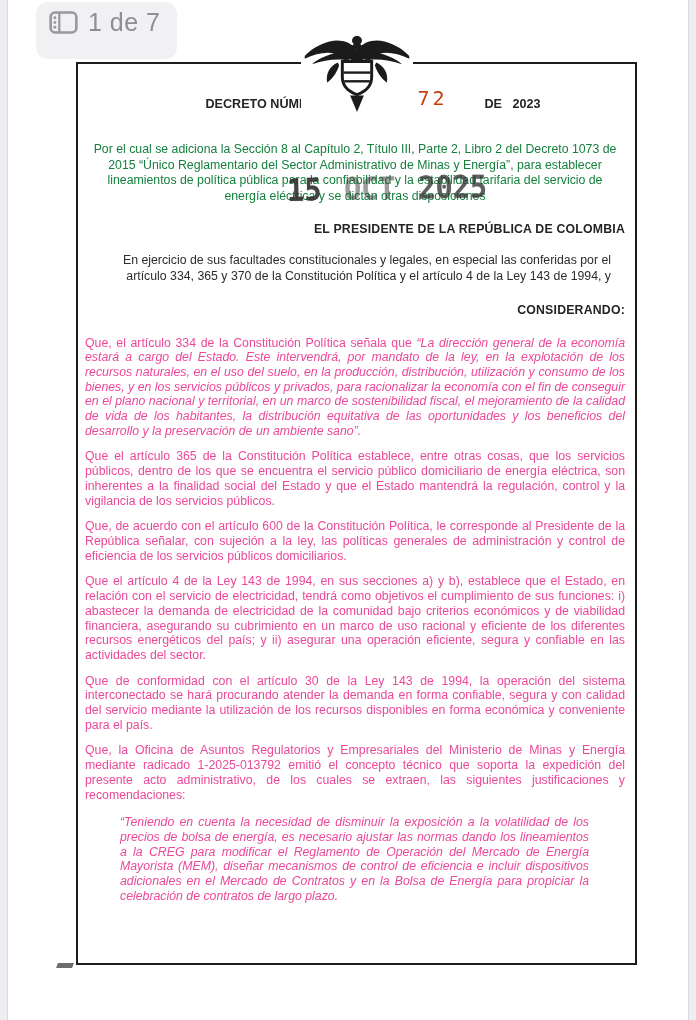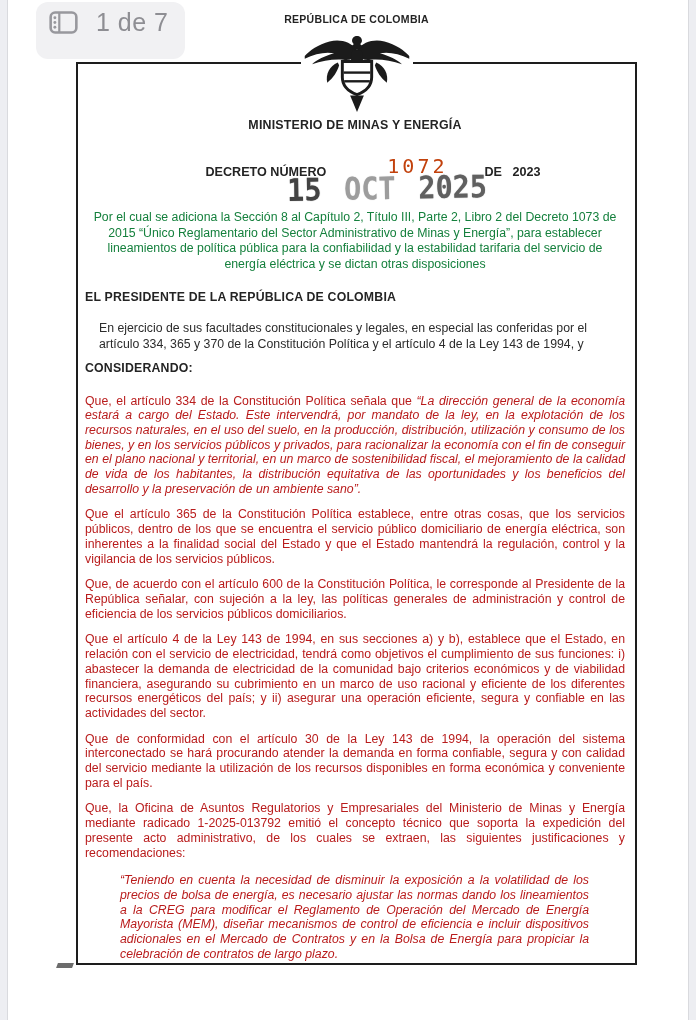--- a/index.html
+++ b/index.html
@@ -4,21 +4,21 @@
 <style>
   html,body{margin:0;padding:0;background:#fff;}
   .screen{position:relative;width:696px;height:1020px;background:#fff;overflow:hidden;
           font-family:"Liberation Sans", sans-serif;color:#2c2c2c;}
   
   .strip{position:absolute;top:0;bottom:0;width:7px;background:#edeef2;z-index:5;}
   .strip.left{left:0;border-right:1px solid #d9dade;}
   .strip.right{right:0;border-left:1px solid #d9dade;}
   
   .badge{position:absolute;left:36px;top:2px;height:41px;display:flex;align-items:center;
-         gap:18px;padding:0 16px 16px 13px;background:#f1f1f3;border-radius:12px;z-index:6;}
+         gap:10px;padding:0 16px 16px 13px;background:#f1f1f3;border-radius:12px;z-index:6;}
   .badge .label{font-size:25px;color:#8e8e93;letter-spacing:0.5px;}
   
   .republica{position:absolute;left:76px;top:13px;width:561px;text-align:center;
              font-weight:bold;font-size:10.5px;letter-spacing:0.3px;color:#242424;}
   .emblem{position:absolute;left:301px;top:34px;width:112px;height:80px;background:#fff;
           z-index:2;display:flex;align-items:flex-start;justify-content:center;}
   .doc-box{position:absolute;left:76px;top:62px;width:561px;height:903px;box-sizing:border-box;
            border:2px solid #1d1d1d;background:#fff;overflow:hidden;padding:0 10px 0 7px;}
   .ministry{margin-top:54px;text-align:center;font-weight:bold;font-size:12.4px;
             letter-spacing:0.2px;color:#242424;}
@@ -29,26 +29,26 @@
   .decree-number{font-family:"DejaVu Sans Mono", monospace;font-size:20px;letter-spacing:3px;
                  color:#c2410c;position:relative;top:-3px;margin-left:24px;}
   .stamp{position:absolute;left:50%;top:106px;transform:translateX(calc(-50% + 30px)) scaleX(0.92) rotate(-1deg);
          font-family:"DejaVu Sans Mono", monospace;font-weight:bold;font-size:31px;
          white-space:nowrap;color:#343434;text-shadow:0 0 1px rgba(40,40,40,0.55);z-index:3;}
   .stamp .day{opacity:0.92;}
   .stamp .month{opacity:0.48;margin:0 6px;}
   .stamp .year{opacity:0.78;}
   .subject{margin-top:31px;text-align:center;font-size:12.3px;line-height:15.6px;
            padding:0 4px;color:#15803d;}
-  .h-center{text-align:left;font-weight:bold;font-size:12.3px;color:#242424;letter-spacing:0.2px;}
+  .h-center{text-align:right;font-weight:bold;font-size:12.3px;color:#242424;letter-spacing:0.2px;}
   .authority-heading{margin-top:18px;}
-  .basis{margin-top:17px;text-align:left;font-size:12.3px;line-height:15.6px;padding:0 14px;}
-  .considerando{margin-top:8px;}
+  .basis{margin-top:17px;text-align:right;font-size:12.3px;line-height:15.6px;padding:0 14px;}
+  .considerando{margin-top:18px;}
   .paras{margin-top:19px;}
-  .para{margin:0 0 11px 0;text-align:justify;font-size:12.3px;line-height:14.7px;color:#b91c1c;}
+  .para{margin:0 0 11px 0;text-align:justify;font-size:12.3px;line-height:14.7px;color:#ec4899;}
   .para .it{font-style:italic;}
   .para.quote{font-style:italic;padding:2px 36px 0 35px;}
   .artifact{position:absolute;left:57px;top:963px;width:16px;height:5px;background:#3b3b3b;
             opacity:0.75;transform:skewX(-20deg);}
 </style>
 </head>
 <body>
 
 <div class="screen">
 
@@ -61,39 +61,37 @@
         <rect x="1.6" y="1.6" width="26.8" height="20.8" rx="4.6" fill="none" stroke="#98989d" stroke-width="2.7"></rect>
         <line x1="10.6" y1="1.6" x2="10.6" y2="22.4" stroke="#98989d" stroke-width="2.3"></line>
         <circle cx="6" cy="7" r="1.5" fill="#98989d"></circle>
         <circle cx="6" cy="12" r="1.5" fill="#98989d"></circle>
         <circle cx="6" cy="17" r="1.5" fill="#98989d"></circle>
       </svg>
     </span>
     <span class="label">1 de 7</span>
   </div>
 
-  <div class="republica">REPÚBLICA DE COLOMBIA</div>
 
   <div class="emblem">
     <svg viewBox="0 0 120 86" width="110" height="79">
       <path d="M60 17 C53 8 41 5 30 8 C18 11 8 18 3 24 L3 27 C14 21 27 19 35 21 C25 24 16 28 11 33 C22 29 35 27 45 28 C51 29 56 27 60 25 C64 27 69 29 75 28 C85 27 98 29 109 33 C104 28 95 24 85 21 C93 19 106 21 117 27 L117 24 C112 18 102 11 90 8 C79 5 67 8 60 17 Z" fill="#1b1b1b"></path>
       <path d="M60 2 C57 2 54.6 4.2 54.6 7 C54.6 8.8 55.5 10 56.6 10.9 L53 14.4 L60 17 L67 14.4 L63.4 10.9 C64.5 10 65.4 8.8 65.4 7 C65.4 4.2 63 2 60 2 Z" fill="#1b1b1b"></path>
       <rect x="53.5" y="18" width="13" height="15" rx="4" fill="#1b1b1b"></rect>
       <path d="M39 31 C30 35 25.5 44 27.5 53 C34 48 38.5 41 40.5 34 Z" fill="#1b1b1b"></path>
       <path d="M81 31 C90 35 94.5 44 92.5 53 C86 48 81.5 41 79.5 34 Z" fill="#1b1b1b"></path>
       <path d="M44 30 h32 v17 q0 13 -16 19 q-16 -6 -16 -19 Z" fill="#ffffff" stroke="#1b1b1b" stroke-width="3.2"></path>
       <line x1="45.5" y1="42" x2="74.5" y2="42" stroke="#1b1b1b" stroke-width="2.6"></line>
       <line x1="46" y1="51.5" x2="74" y2="51.5" stroke="#1b1b1b" stroke-width="2.6"></line>
       <path d="M52.5 67 L60 85 L67.5 67 Z" fill="#1b1b1b"></path>
     </svg>
   </div>
 
   <div class="doc-box">
 
-    <div class="ministry">MINISTERIO DE MINAS Y ENERGÍA</div>
 
     <div class="decree-row">
       <span class="decree-label">DECRETO NÚMERO</span>
       <span class="decree-number">1072</span>
       <span class="decree-year">DE 2023</span>
     </div>
 
     <div class="stamp">
       <span class="day">15</span>
       <span class="month">OCT</span>

